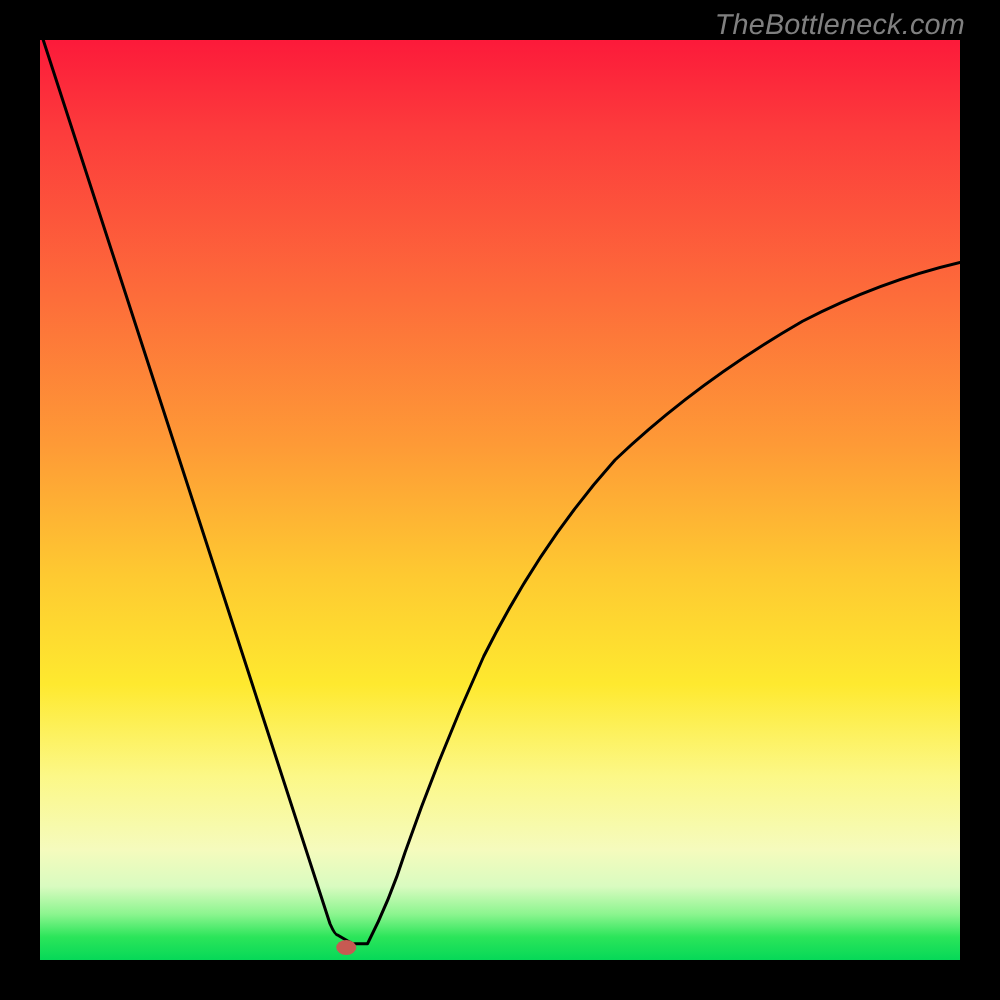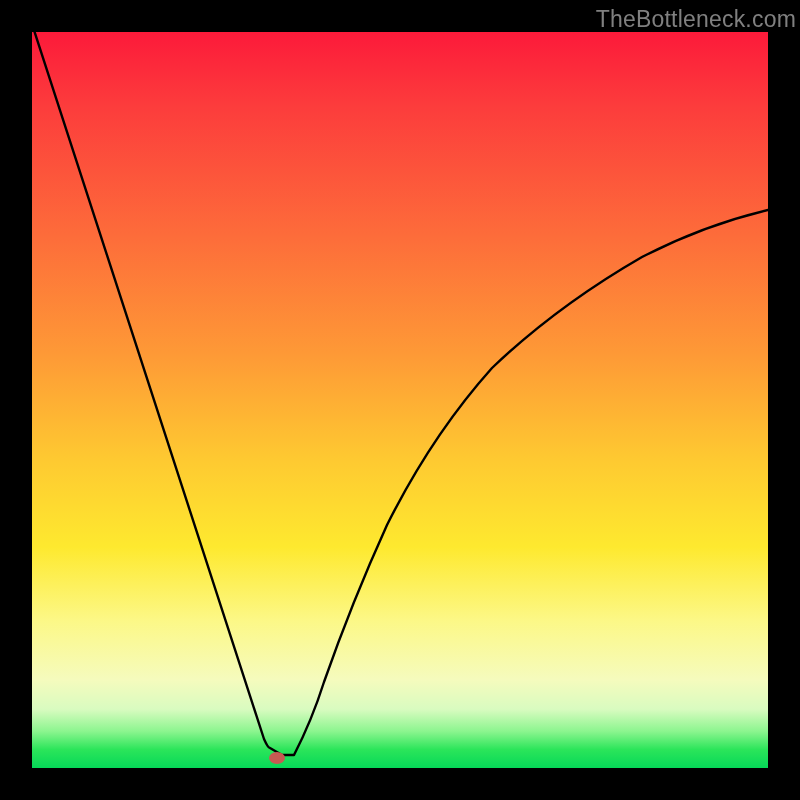--- a/index.html
+++ b/index.html
@@ -47,26 +47,27 @@
   }
   svg.curve {
     position: absolute;
     left: 0; top: 0;
     width: 100%;
     height: 100%;
   }
   .watermark {
     position: absolute;
     top: 6px;
-    right: 4px;
+    right: 28px;
     color: #808080;
     font-size: 23px;
     font-weight: 500;
     letter-spacing: 0.2px;
     user-select: none;
+    font-style: italic;
   }
 </style>
 </head>
 <body>
 
 <div class="frame">
 
   <div class="watermark">TheBottleneck.com</div>
 
   <div class="plot-area">

